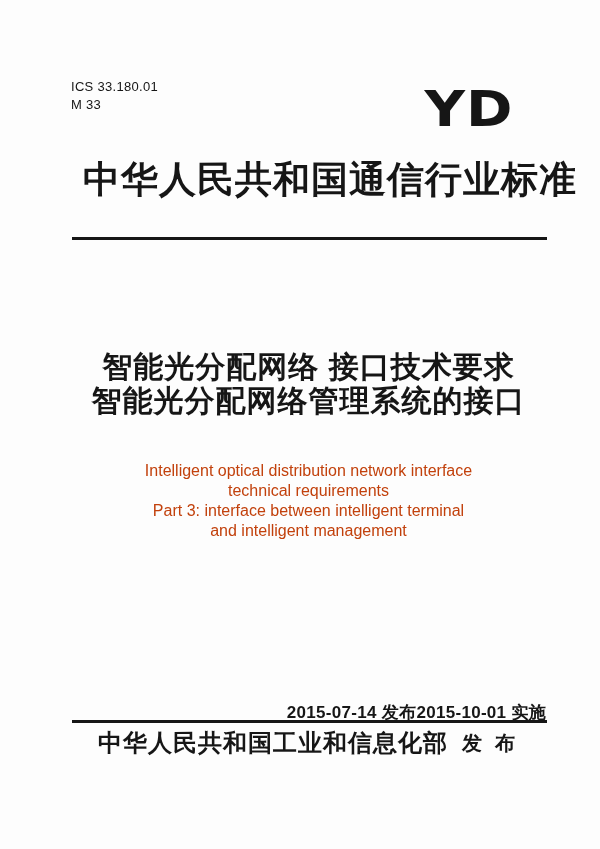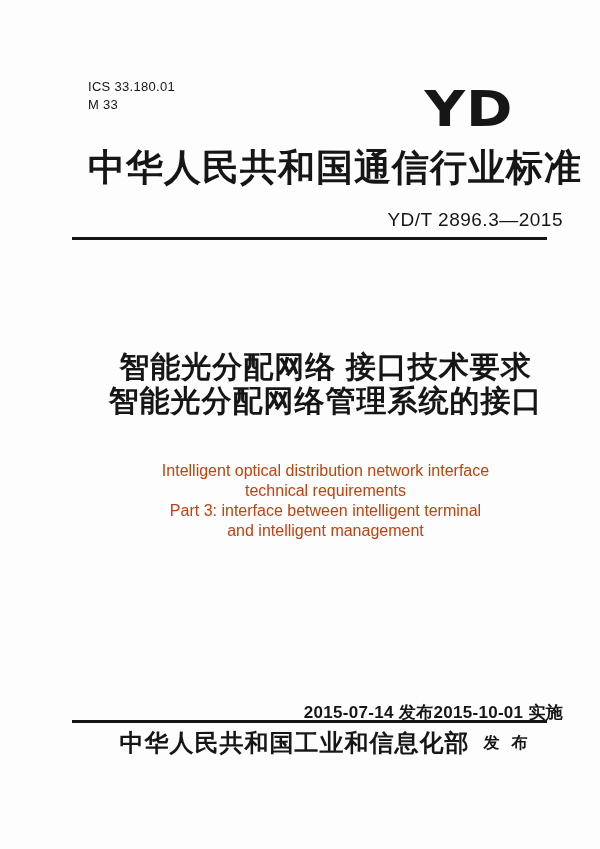--- a/index.html
+++ b/index.html
@@ -12,21 +12,21 @@
     position: relative;
     width: 600px;
     height: 849px;
     margin: 0 auto;
     background: #fdfdfd;
     color: #161616;
     overflow: hidden;
   }
   .inner {
     position: absolute;
-    left: 88px;
+    left: 71px;
     width: 475px;
   }
   
   .ics-block {
     top: 78px;
     font-size: 13px;
     line-height: 18px;
     letter-spacing: 0.3px;
     text-align: left;
   }
@@ -39,21 +39,21 @@
     font-weight: 900;
     font-size: 50px;
     line-height: 50px;
     letter-spacing: 1px;
     transform: scaleX(1.12);
     transform-origin: right center;
   }
   
   .org-title {
     top: 147px;
-    margin: 0;
+    margin: 12px;
     font-size: 37px;
     line-height: 42px;
     font-weight: bold;
     letter-spacing: 1px;
     text-align: center;
     white-space: nowrap;
   }
   
   .std-number {
     top: 209px;
@@ -108,40 +108,39 @@
     white-space: nowrap;
   }
   .publisher-name {
     font-family: "Liberation Serif", "DejaVu Serif", serif;
     font-size: 24px;
     font-weight: bold;
     letter-spacing: 1px;
   }
   .publish-label {
     font-family: "Liberation Serif", "DejaVu Serif", serif;
-    font-size: 16px;
+    font-size: 20px;
     font-weight: bold;
     letter-spacing: 4px;
   }
 </style>
 </head>
 <body>
 
 <div class="page">
 
   <div class="inner ics-block">
     <div>ICS 33.180.01</div>
     <div>M 33</div>
   </div>
 
   <div class="logo">YD</div>
 
   <h1 class="inner org-title">中华人民共和国通信行业标准</h1>
 
-  <div class="inner std-number">YD/T 2896.3—2015</div>
 
   <div class="rule rule-top"></div>
 
   <div class="inner title-cn">
     <div>智能光分配网络 接口技术要求</div>
     <div>智能光分配网络管理系统的接口</div>
   </div>
 
   <div class="inner title-en">
     <div>Intelligent optical distribution network interface</div>

